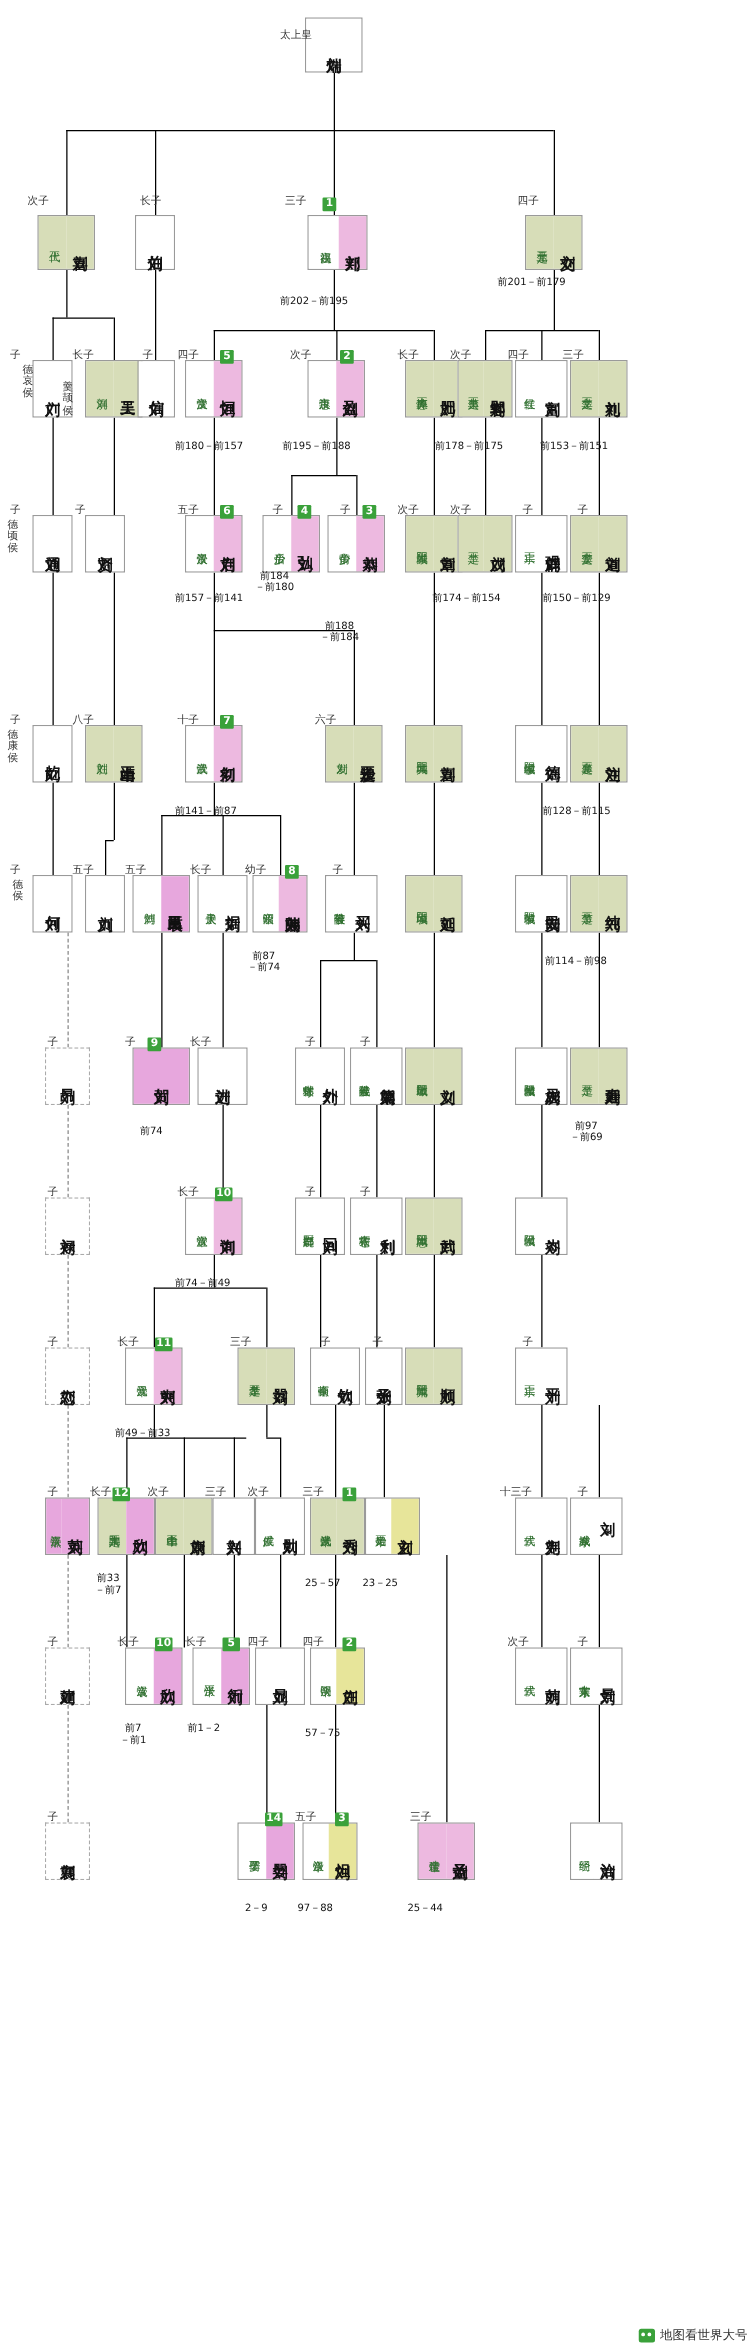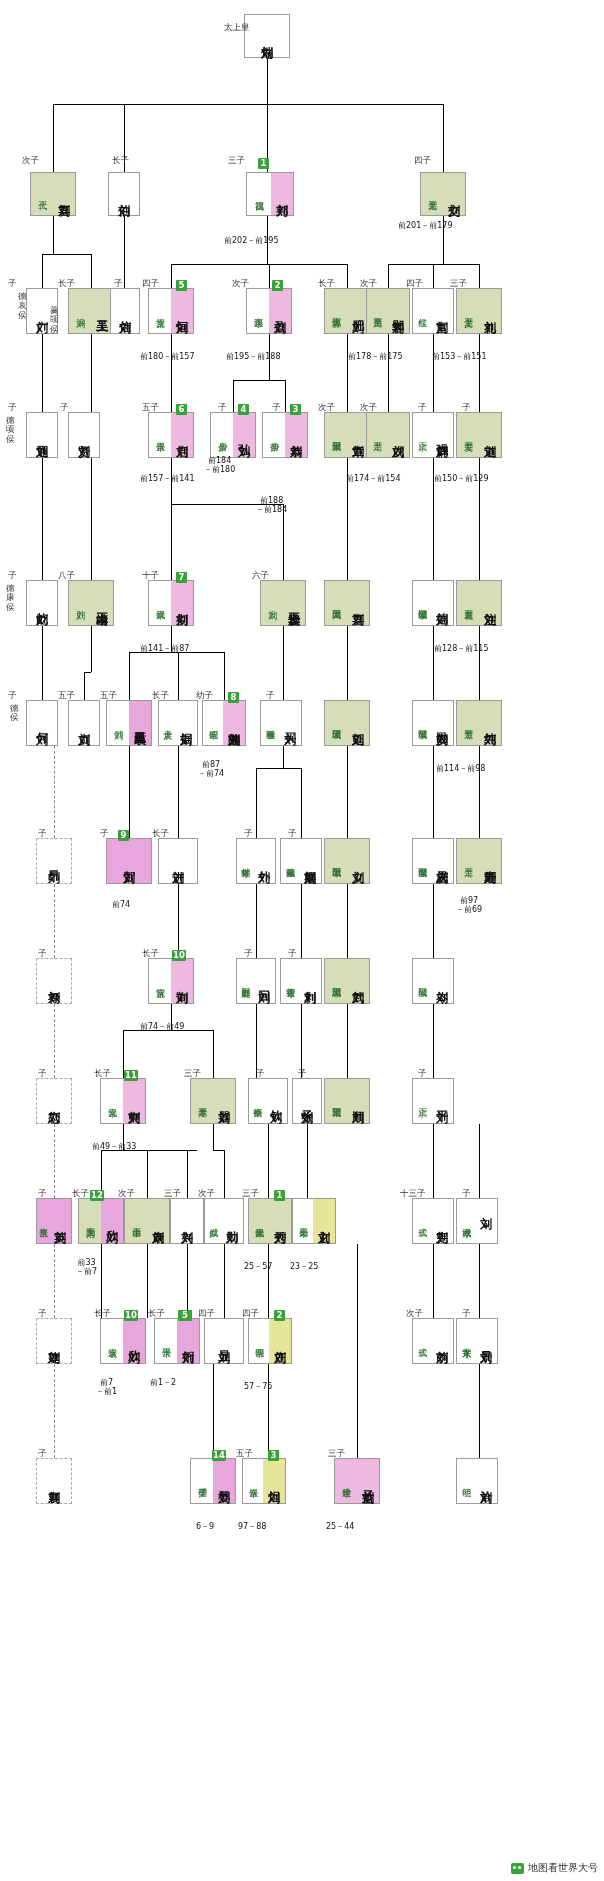--- a/index.html
+++ b/index.html
@@ -534,21 +534,21 @@
     <div class="ord" style="left: 462px; top: 1308px;">子</div>
     <div class="node single" style="left: 36px; top: 1458px; width: 36px; height: 46px; border-style: dashed; border-color: rgb(170, 170, 170);">
       <div class="n vert" style="background: rgb(255, 255, 255);">刘襄</div>
     </div>
     <div class="ord" style="left: 38px; top: 1448px;">子</div>
     <div class="node" style="left: 190px; top: 1458px; width: 46px; height: 46px;">
       <div class="t vert" style="background: rgb(255, 255, 255);">孺子婴</div>
       <div class="n vert" style="background: rgb(231, 167, 221);">刘婴</div>
     </div>
     <div class="badge" style="left: 212px; top: 1450px; width: 14px;">14</div>
-    <div class="yr" style="left: 196px; top: 1522px; white-space: pre-line;">6－9</div>
+    <div class="yr" style="left: 196px; top: 1522px; white-space: pre-line;">2－9</div>
     <div class="node" style="left: 242px; top: 1458px; width: 44px; height: 46px;">
       <div class="t vert" style="background: rgb(255, 255, 255);">汉章帝</div>
       <div class="n vert" style="background: rgb(231, 229, 154);">刘炟</div>
     </div>
     <div class="ord" style="left: 236px; top: 1448px;">五子</div>
     <div class="badge" style="left: 268px; top: 1450px;">3</div>
     <div class="yr" style="left: 238px; top: 1522px; white-space: pre-line;">97－88</div>
     <div class="node" style="left: 334px; top: 1458px; width: 46px; height: 46px;">
       <div class="t vert" style="background: rgb(237, 185, 224);">建世帝</div>
       <div class="n vert" style="background: rgb(237, 185, 224);">刘益子</div>

